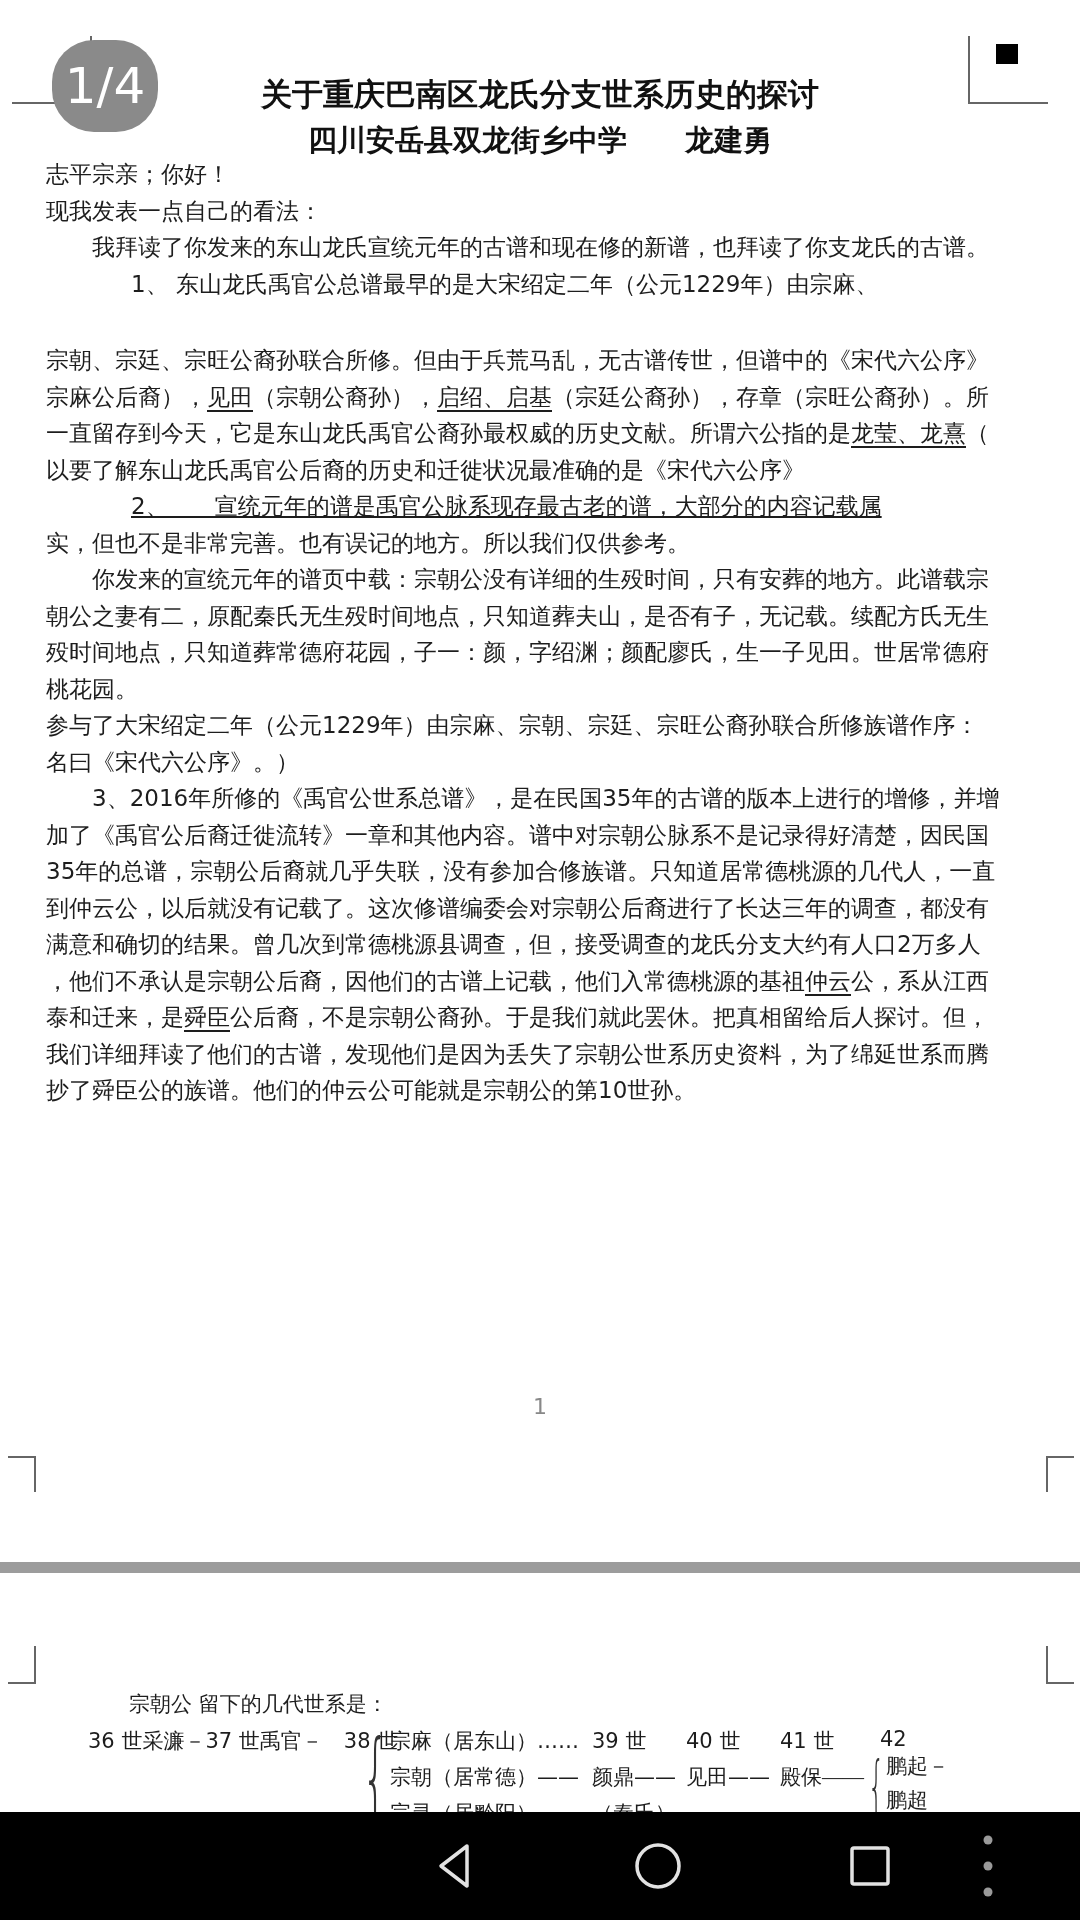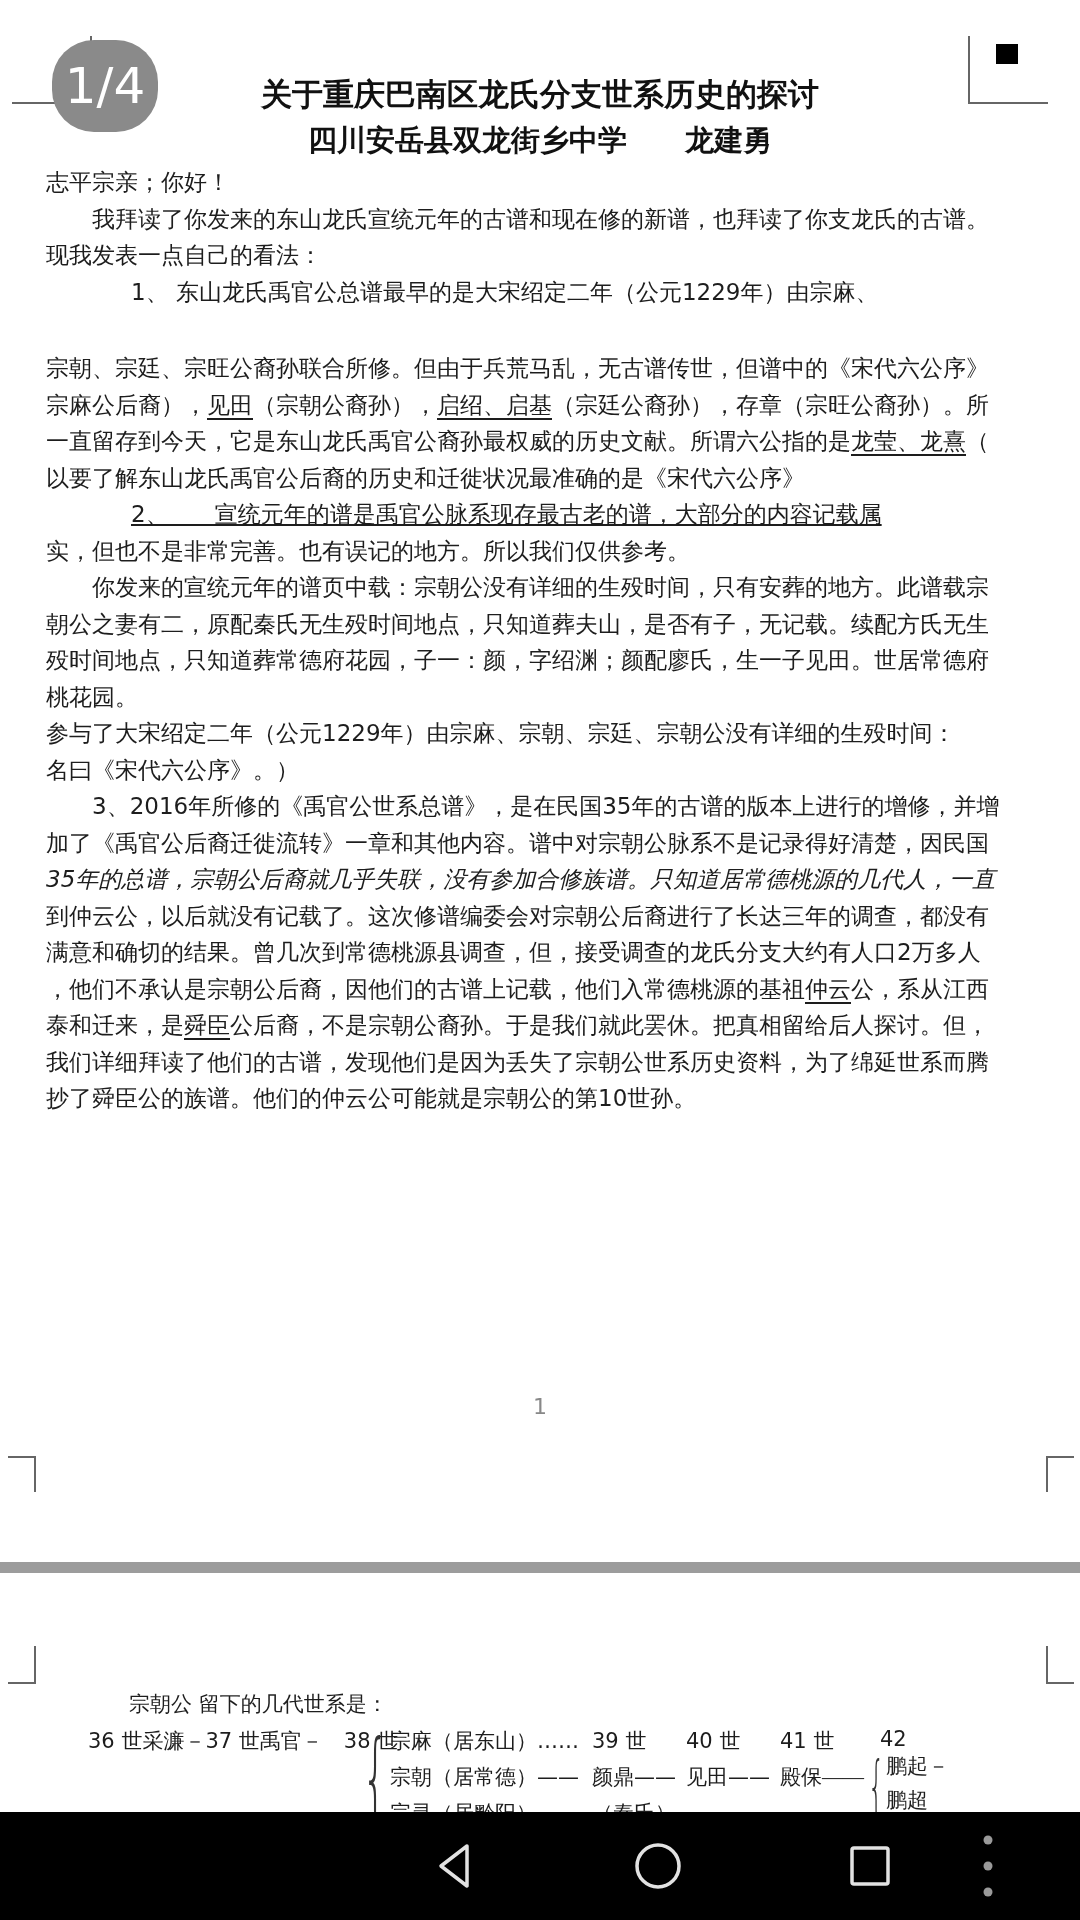--- a/index.html
+++ b/index.html
@@ -17,21 +17,21 @@
     color:#fff;font-size:50px;font-weight:400;
   }
   .doc-title{
     position:absolute;left:0;right:0;top:74px;text-align:center;
     font-size:31px;font-weight:700;white-space:pre;color:#111;
   }
   .doc-subtitle{
     position:absolute;left:0;right:0;top:121px;text-align:center;
     font-size:29px;font-weight:700;white-space:pre;color:#111;
   }
-  .doc-body{position:absolute;left:46px;top:164px;width:1000px;}
+  .doc-body{position:absolute;left:46px;top:156px;width:1000px;}
   .line{height:36.5px;line-height:36.5px;font-size:23px;white-space:pre;color:#1d1d1d;}
   .u{text-decoration:underline;text-underline-offset:5px;text-decoration-thickness:2px;}
   .page-num{
     position:absolute;left:0;right:0;top:1394px;text-align:center;
     font-size:22px;color:#888;
   }
   
   .mark{position:absolute;border:0 solid #666;}
   .sq{position:absolute;background:#000;}
   
@@ -61,38 +61,38 @@
 
 <div class="badge">
   <span>1/4</span>
 </div>
 
 <div class="doc-title">关于重庆巴南区龙氏分支世系历史的探讨</div>
 <div class="doc-subtitle">四川安岳县双龙街乡中学　　龙建勇</div>
 
 <div class="doc-body">
     <div class="line" style="padding-left: 0px;">志平宗亲；你好！</div>
+    <div class="line" style="padding-left: 0px;">现我发表一点自己的看法：</div>
     <div class="line" style="padding-left: 46px;">我拜读了你发来的东山龙氏宣统元年的古谱和现在修的新谱，也拜读了你支龙氏的古谱。</div>
-    <div class="line" style="padding-left: 0px;">现我发表一点自己的看法：</div>
     <div class="line" style="padding-left: 85px;">1、 东山龙氏禹官公总谱最早的是大宋绍定二年（公元1229年）由宗麻、</div>
     <div class="line" style="padding-left: 0px; margin-top: 40px;">宗朝、宗廷、宗旺公裔孙联合所修。但由于兵荒马乱，无古谱传世，但谱中的《宋代六公序》</div>
     <div class="line" style="padding-left: 0px;">宗麻公后裔），<span class="u">见田</span>（宗朝公裔孙），<span class="u">启绍、启基</span>（宗廷公裔孙），存章（宗旺公裔孙）。所</div>
     <div class="line" style="padding-left: 0px;">一直留存到今天，它是东山龙氏禹官公裔孙最权威的历史文献。所谓六公指的是<span class="u">龙莹、龙熹</span>（</div>
     <div class="line" style="padding-left: 0px;">以要了解东山龙氏禹官公后裔的历史和迁徙状况最准确的是《宋代六公序》</div>
     <div class="line" style="padding-left: 85px; text-decoration: underline;">2、　　宣统元年的谱是禹官公脉系现存最古老的谱，大部分的内容记载属</div>
     <div class="line" style="padding-left: 0px;">实，但也不是非常完善。也有误记的地方。所以我们仅供参考。</div>
     <div class="line" style="padding-left: 46px;">你发来的宣统元年的谱页中载：宗朝公没有详细的生殁时间，只有安葬的地方。此谱载宗</div>
     <div class="line" style="padding-left: 0px;">朝公之妻有二，原配秦氏无生殁时间地点，只知道葬夫山，是否有子，无记载。续配方氏无生</div>
     <div class="line" style="padding-left: 0px;">殁时间地点，只知道葬常德府花园，子一：颜，字绍渊；颜配廖氏，生一子见田。世居常德府</div>
     <div class="line" style="padding-left: 0px;">桃花园。</div>
-    <div class="line" style="padding-left: 0px;">参与了大宋绍定二年（公元1229年）由宗麻、宗朝、宗廷、宗朝公没有详细的生殁时间：</div>
+    <div class="line" style="padding-left: 0px;">参与了大宋绍定二年（公元1229年）由宗麻、宗朝、宗廷、宗旺公裔孙联合所修族谱作序：</div>
     <div class="line" style="padding-left: 0px;">名曰《宋代六公序》。）</div>
     <div class="line" style="padding-left: 46px;">3、2016年所修的《禹官公世系总谱》，是在民国35年的古谱的版本上进行的增修，并增</div>
     <div class="line" style="padding-left: 0px;">加了《禹官公后裔迁徙流转》一章和其他内容。谱中对宗朝公脉系不是记录得好清楚，因民国</div>
-    <div class="line" style="padding-left: 0px; font-style: italic;">35年的总谱，宗朝公后裔就几乎失联，没有参加合修族谱。只知道居常德桃源的几代人，一直</div>
+    <div class="line" style="padding-left: 0px;">35年的总谱，宗朝公后裔就几乎失联，没有参加合修族谱。只知道居常德桃源的几代人，一直</div>
     <div class="line" style="padding-left: 0px;">到仲云公，以后就没有记载了。这次修谱编委会对宗朝公后裔进行了长达三年的调查，都没有</div>
     <div class="line" style="padding-left: 0px;">满意和确切的结果。曾几次到常德桃源县调查，但，接受调查的龙氏分支大约有人口2万多人</div>
     <div class="line" style="padding-left: 0px;">，他们不承认是宗朝公后裔，因他们的古谱上记载，他们入常德桃源的基祖<span class="u">仲云</span>公，系从江西</div>
     <div class="line" style="padding-left: 0px;">泰和迁来，是<span class="u">舜臣</span>公后裔，不是宗朝公裔孙。于是我们就此罢休。把真相留给后人探讨。但，</div>
     <div class="line" style="padding-left: 0px;">我们详细拜读了他们的古谱，发现他们是因为丢失了宗朝公世系历史资料，为了绵延世系而腾</div>
     <div class="line" style="padding-left: 0px;">抄了舜臣公的族谱。他们的仲云公可能就是宗朝公的第10世孙。</div>
   </div>
 
 <div class="page-num">1</div>
 

